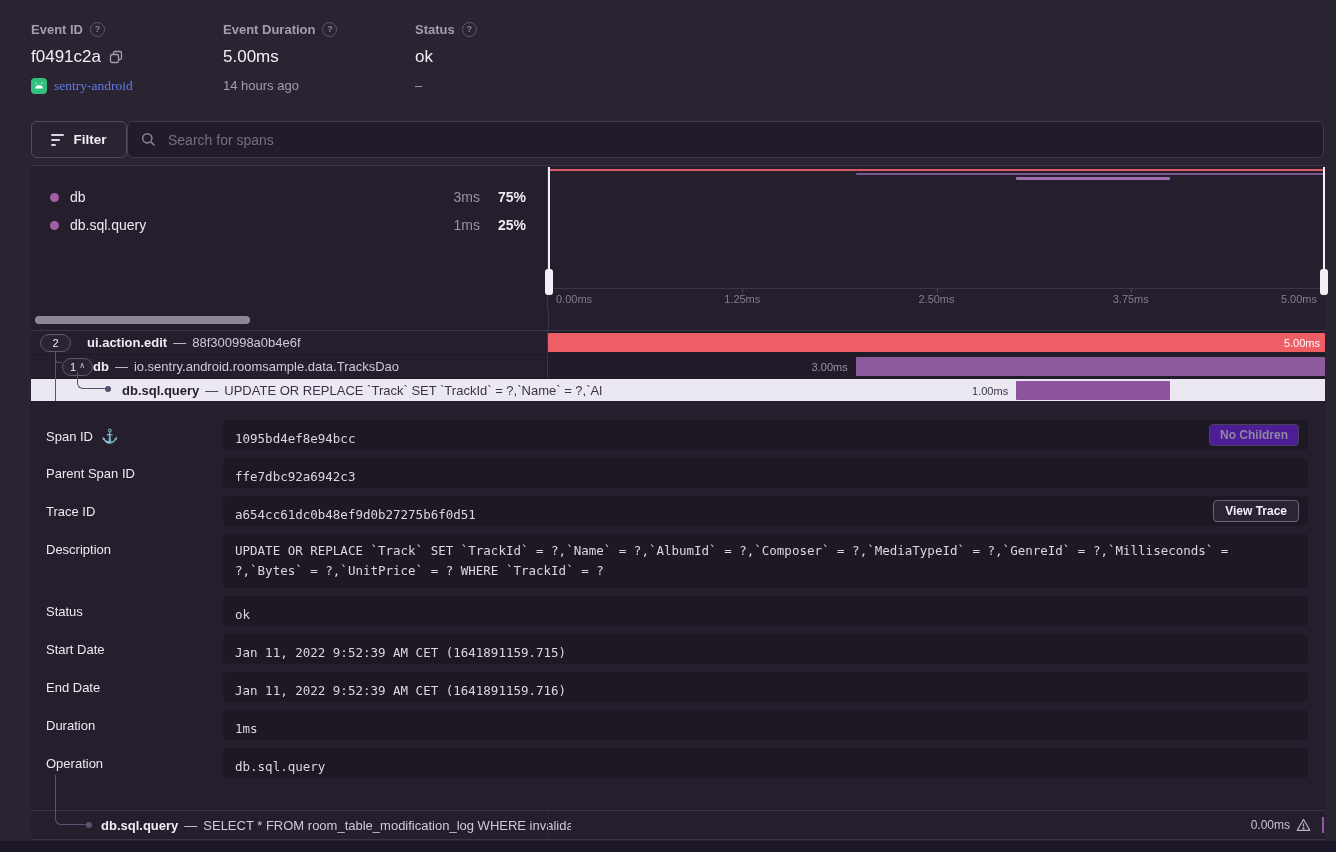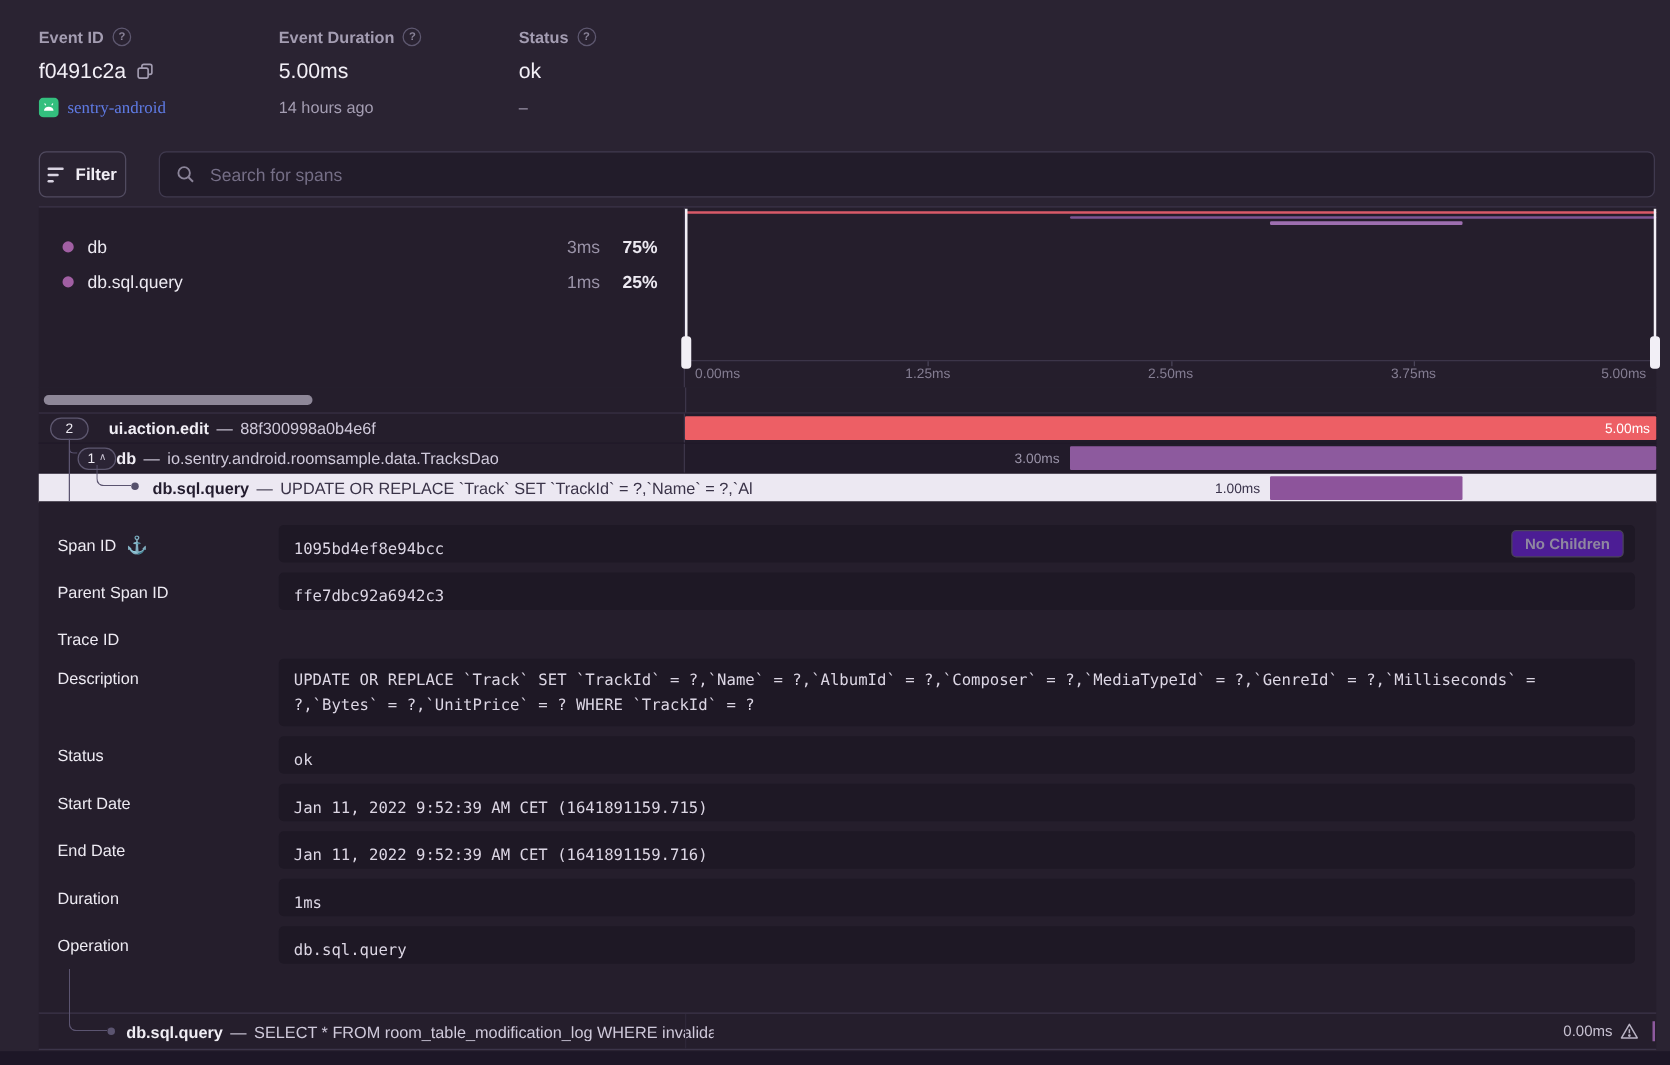--- a/index.html
+++ b/index.html
@@ -13,21 +13,21 @@
   .header { position:absolute; top:22px; left:31px; display:flex; }
   .hcol { width:192px; }
   .hlabel { display:flex; align-items:center; gap:7px; font-size:13px; font-weight:bold; color:#A49DB2; }
   .help { width:15px; height:15px; border:1px solid #5E5870; border-radius:50%; font-size:9px;
           line-height:13px; text-align:center; color:#8A8399; font-weight:bold; flex:0 0 auto; }
   .hvalue { margin-top:10px; font-size:17px; color:#F2EFF6; display:flex; align-items:center; gap:8px; }
   .hsub { margin-top:11px; font-size:13px; color:#A49DB2; display:flex; align-items:center; gap:7px; }
   .proj-link { color:#5F7BE5; font-size:13.5px; cursor:pointer;font-family:Liberation Serif, serif; }
   .icon-btn { display:inline-flex; cursor:pointer; color:#A49DB2; }
   
-  .filter-btn { position:absolute; top:121px; left:31px; width:70px; height:37px;
+  .filter-btn { position:absolute; top:121px; left:31px; width:96px; height:37px;
     border:1px solid #514B60; border-radius:6px; background:transparent; color:#F0EDF4;
     display:flex; align-items:center; justify-content:center; gap:9px; font-size:13.5px; font-weight:bold; cursor:pointer; }
   .filter-glyph { display:flex; flex-direction:column; gap:3px; align-items:flex-start; }
   .filter-glyph i { display:block; height:2px; background:#D9D4E2; border-radius:1px; }
   .filter-glyph i:nth-child(1){width:13px}.filter-glyph i:nth-child(2){width:9px}.filter-glyph i:nth-child(3){width:5px}
   .search { position:absolute; top:121px; left:127px; width:1197px; height:37px;
     border:1px solid #403A4F; background:#221C2A; border-radius:6px;
     display:flex; align-items:center; gap:10px; padding:0 13px; }
   .search input { flex:1; background:transparent; border:none; outline:none; color:#D9D4E2;
     font-size:14px; font-family:"Liberation Sans",sans-serif; }
@@ -299,20 +299,24 @@
         <span>Parent Span ID</span>
       </div>
     <div class="dvalue">
         <span>ffe7dbc92a6942c3</span>
       </div>
   </div>
   <div class="drow">
     <div class="dlabel">
         <span>Trace ID</span>
       </div>
+    <div class="dvalue">
+      <span>a654cc61dc0b48ef9d0b27275b6f0d51</span>
+      <span class="btn-viewtrace">View Trace</span>
+    </div>
   </div>
   <div class="drow">
     <div class="dlabel">
         <span>Description</span>
       </div>
     <div class="dvalue multiline">
         <span>UPDATE OR REPLACE `Track` SET `TrackId` = ?,`Name` = ?,`AlbumId` = ?,`Composer` = ?,`MediaTypeId` = ?,`GenreId` = ?,`Milliseconds` = ?,`Bytes` = ?,`UnitPrice` = ? WHERE `TrackId` = ?</span>
       </div>
   </div>
   <div class="drow">

